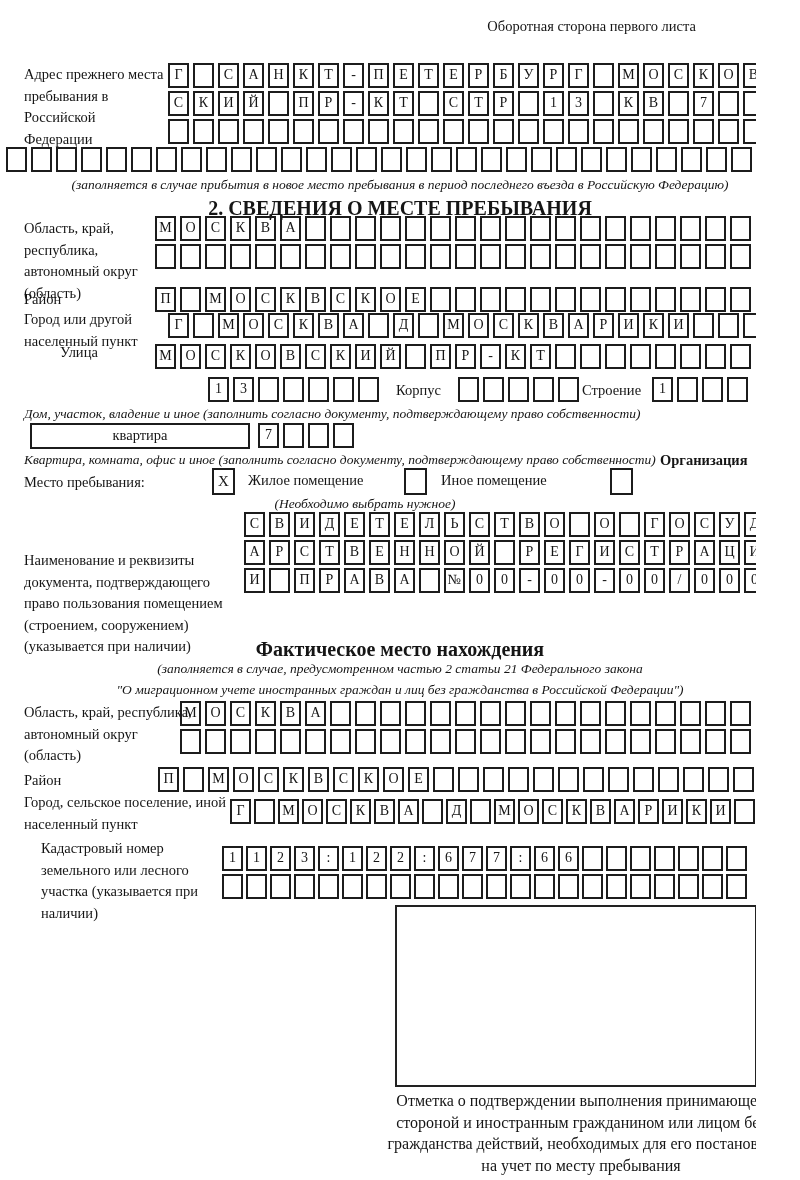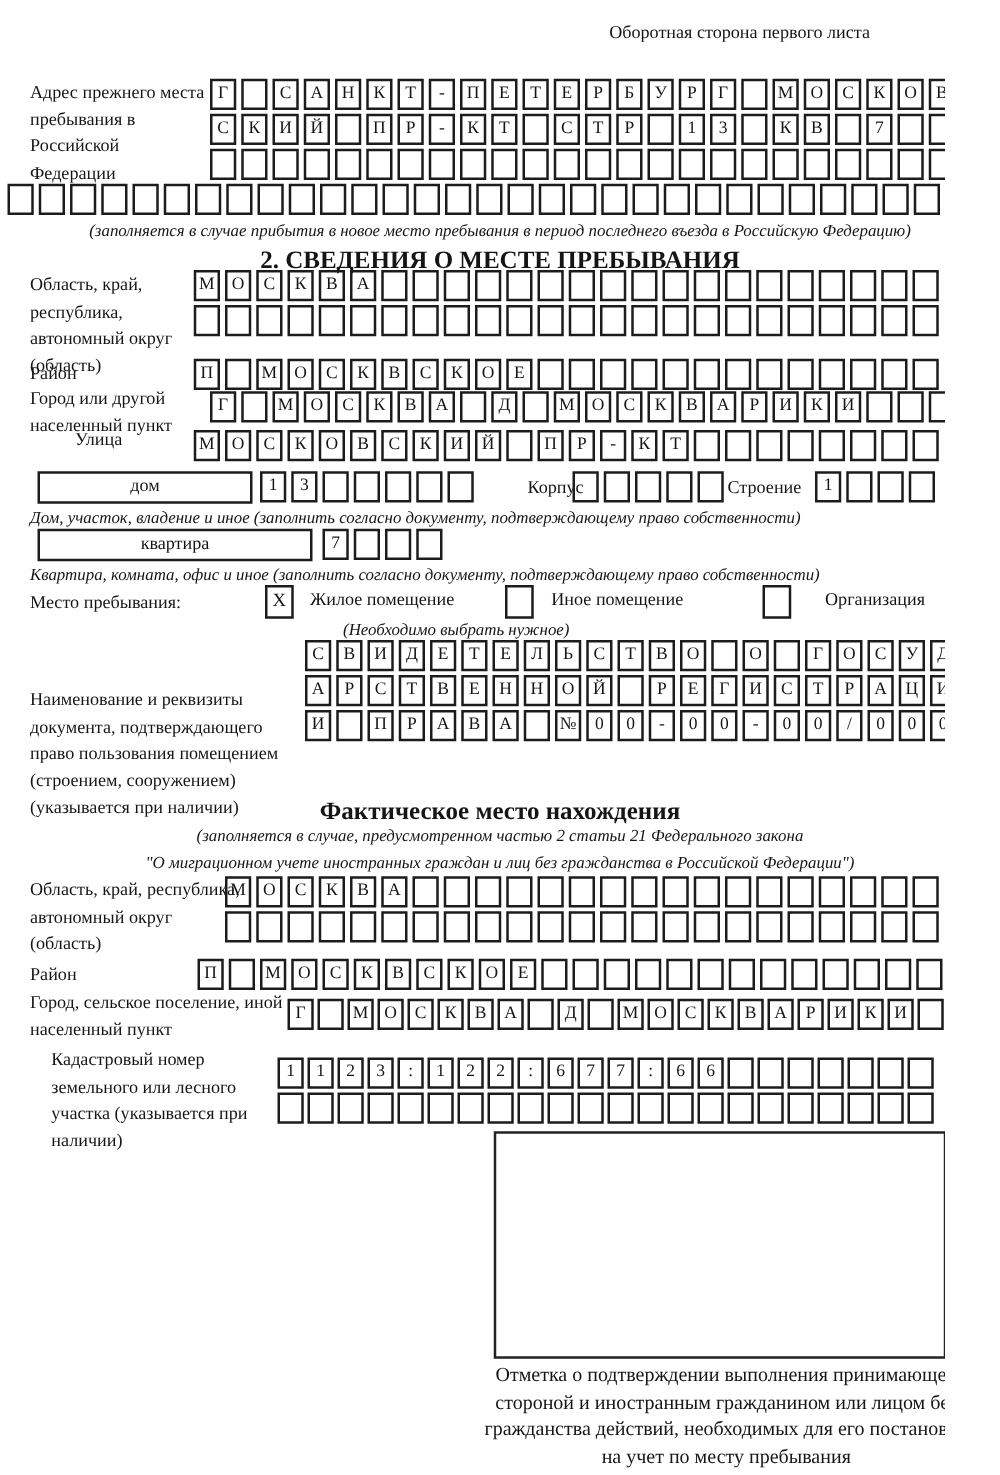--- a/index.html
+++ b/index.html
@@ -274,31 +274,30 @@
       <span class="cell"></span>
       <span class="cell"></span>
       <span class="cell"></span>
       <span class="cell"></span>
       <span class="cell"></span>
       <span class="cell"></span>
       <span class="cell"></span>
       <span class="cell"></span>
     </div>
 
-  <div class="wbox" style="left:30px;top:377px;width:172px;">дом</div>
   <div class="cellrow" style="left:208px;top:377px;">
       <span class="cell">1</span>
       <span class="cell">3</span>
       <span class="cell"></span>
       <span class="cell"></span>
       <span class="cell"></span>
       <span class="cell"></span>
       <span class="cell"></span>
     </div>
-  <div class="lbl" style="left:396px;top:380px;margin-left:26px;">Корпус</div>
+  <div class="lbl" style="left:396px;top:380px;">Корпус</div>
   <div class="cellrow" style="left:458px;top:377px;">
       <span class="cell"></span>
       <span class="cell"></span>
       <span class="cell"></span>
       <span class="cell"></span>
       <span class="cell"></span>
     </div>
   <div class="lbl" style="left:582px;top:380px;">Строение</div>
   <div class="cellrow" style="left:652px;top:377px;">
       <span class="cell">1</span>
@@ -316,21 +315,21 @@
       <span class="cell"></span>
     </div>
   <div class="note" style="left:24px;top:452px;text-align:left;">Квартира, комната, офис и иное (заполнить согласно документу, подтверждающему право собственности)</div>
 
   <div class="lbl" style="left:24px;top:472px;">Место пребывания:</div>
   <span class="chk" style="left:212px;top:468px;">X</span>
   <span class="opt-label" style="left:248px;top:472px;">Жилое помещение</span>
   <span class="chk" style="left:404px;top:468px;"></span>
   <span class="opt-label" style="left:441px;top:472px;">Иное помещение</span>
   <span class="chk" style="left:610px;top:468px;"></span>
-  <span class="opt-label" style="left:660px;top:472px;">Организация</span>
+  <span class="opt-label" style="left:660px;top:452px;font-weight:bold;">Организация</span>
   <div class="note" style="left:150px;top:496px;width:430px;">(Необходимо выбрать нужное)</div>
 
   <div class="lbl" style="left:24px;top:510px;width:218px;margin-top:40px;">Наименование и реквизиты документа, подтверждающего право пользования помещением (строением, сооружением) (указывается при наличии)</div>
   <div class="cellrow" style="left:244px;top:512px;">
       <span class="cell">С</span>
       <span class="cell">В</span>
       <span class="cell">И</span>
       <span class="cell">Д</span>
       <span class="cell">Е</span>
       <span class="cell">Т</span>

